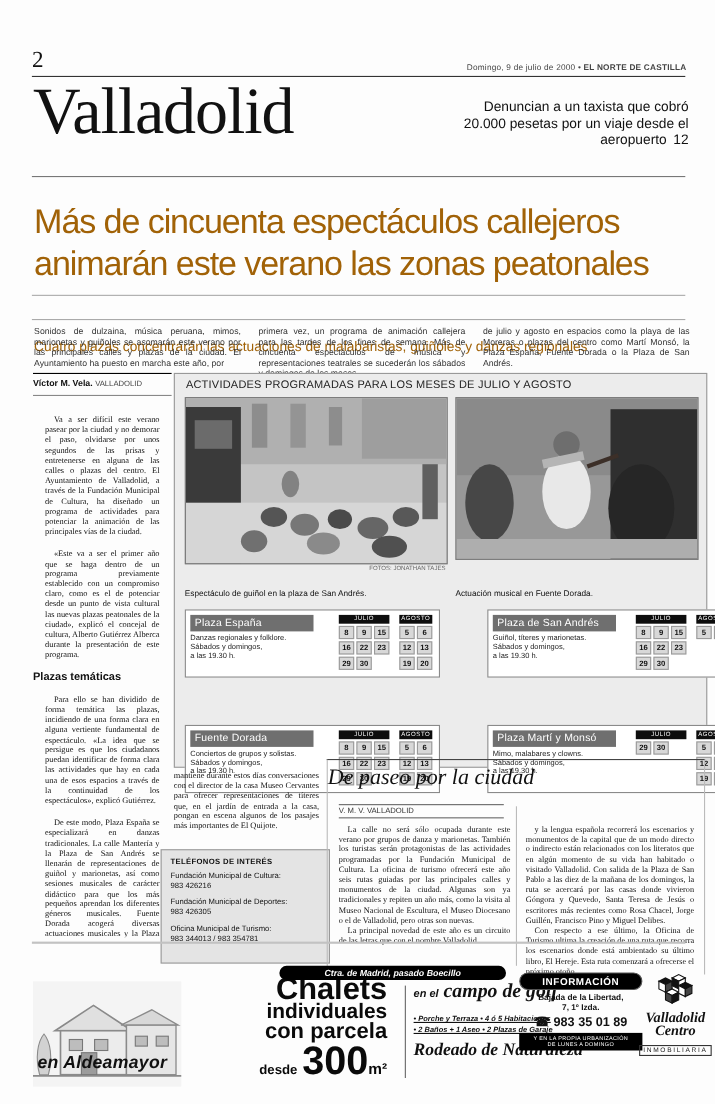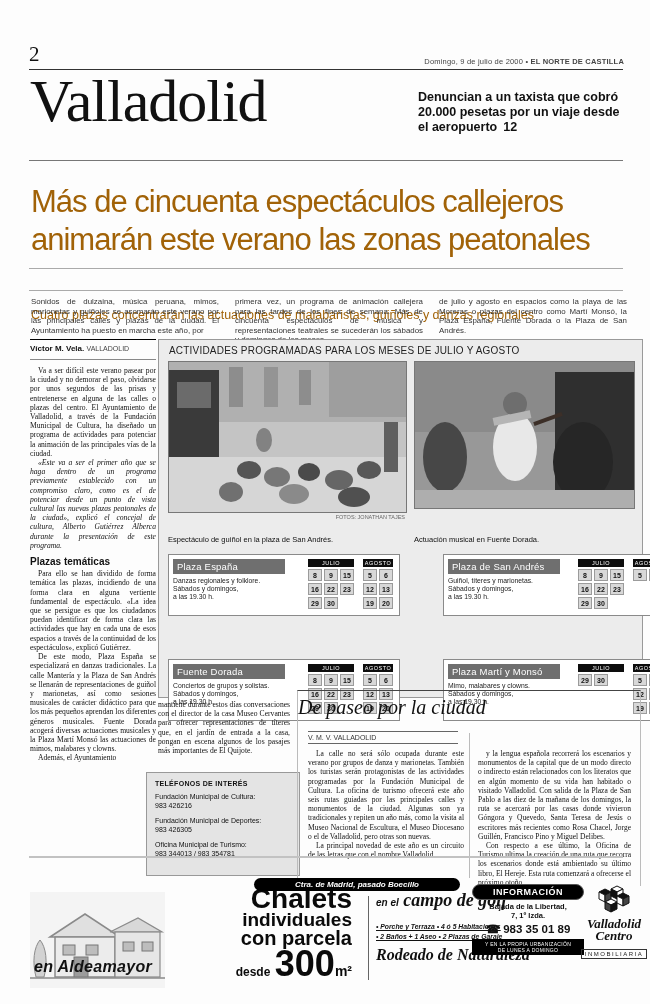--- a/index.html
+++ b/index.html
@@ -6,40 +6,40 @@
   .page{position:relative;width:650px;height:1004px;background:#fdfdfd;margin:0 auto;overflow:hidden;
         font-family:"Liberation Serif",serif;color:#111;}
   .abs{position:absolute;}
   .rule{position:absolute;height:1px;background:#777;}
   .sans{font-family:"Liberation Sans",sans-serif;}
 
   
   .pagenum{left:29px;top:42px;font-size:21px;}
   .dateline{right:26px;top:57px;font-size:7.5px;color:#444;letter-spacing:.2px;}
   .masthead{left:30px;top:70px;font-size:60px;line-height:62px;letter-spacing:-1px;}
-  .teaser{left:418px;top:90px;width:208px;font-size:12.5px;line-height:15px;font-weight:bold;color:#111;}
+  .teaser{left:418px;top:90px;width:208px;font-size:12.5px;line-height:15px;font-weight:normal;color:#111;text-align:right;}
   .teaser .pg{padding-left:6px;}
 
   
   .headline{left:31px;top:183px;width:598px;font-size:31px;line-height:38px;letter-spacing:-1px;color:#a16207;}
   .subhead{left:31px;top:272px;width:560px;font-size:12.5px;color:#a16207;margin-top:36px;}
 
   
   .lead{left:31px;top:297px;width:596px;display:flex;gap:16px;}
   .lead p{flex:1;margin:0;font-size:7.9px;line-height:9.6px;text-align:justify;color:#333;}
 
   
   .byline{left:30px;top:339px;width:126px;border-top:1px solid #000;border-bottom:1px solid #888;
           padding:4px 0 6px;font-size:8px;}
   .byline b{font-weight:bold;}
   .byline span.pl{color:#444;font-size:7px;}
   .artcol{left:30px;top:366px;width:126px;height:486px;overflow:hidden;font-size:7.6px;line-height:9.2px;
           text-align:justify;}
-  .artcol p{margin:0;text-indent:8px;}
-  .artcol p.it{font-style:italic;}
+  .artcol p{margin:11px;text-indent:8px;}
+  .artcol p.it{}
   .artcol h3{margin:7px 0 3px;font-size:10px;font-family:"Liberation Sans",sans-serif;font-weight:bold;text-indent:0;}
 
   
   .actbox{left:158px;top:339px;width:483px;height:357px;background:#ececec;border:1px solid #999;}
   .act-title{left:10px;top:5px;font-size:10px;color:#222;letter-spacing:.2px;}
   .photo{position:absolute;top:21px;border:1px solid #777;background:#b5b5b5;overflow:hidden;}
   .photoL{left:9px;width:237px;height:150px;}
   .photoR{left:255px;width:219px;height:146px;}
   .credit{left:9px;top:174px;width:237px;text-align:right;font-size:5.5px;color:#666;font-family:"Liberation Sans",sans-serif;}
   .caption{position:absolute;top:195px;font-size:7.5px;color:#111;font-family:"Liberation Sans",sans-serif;}

